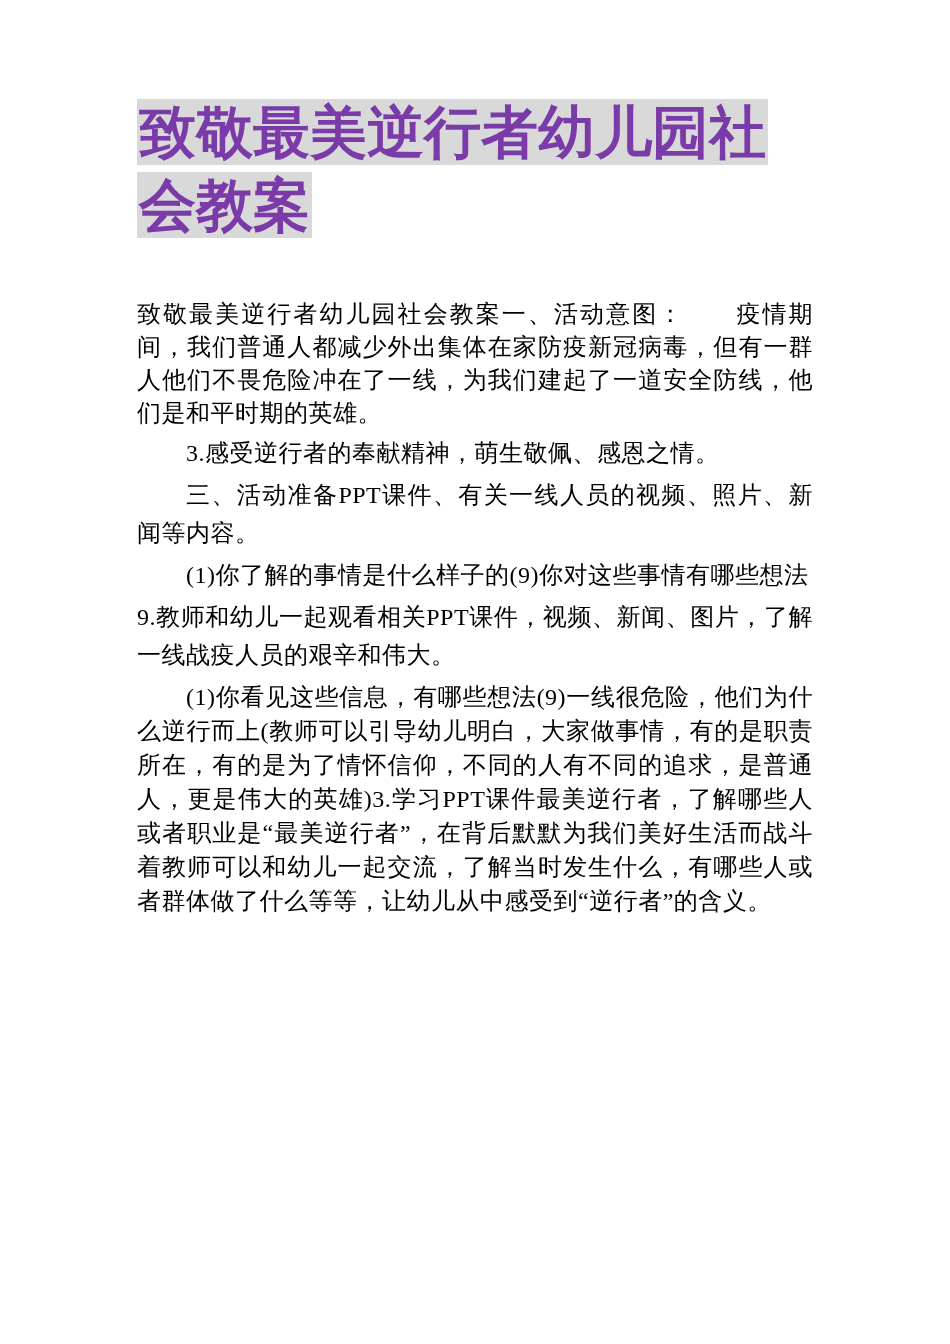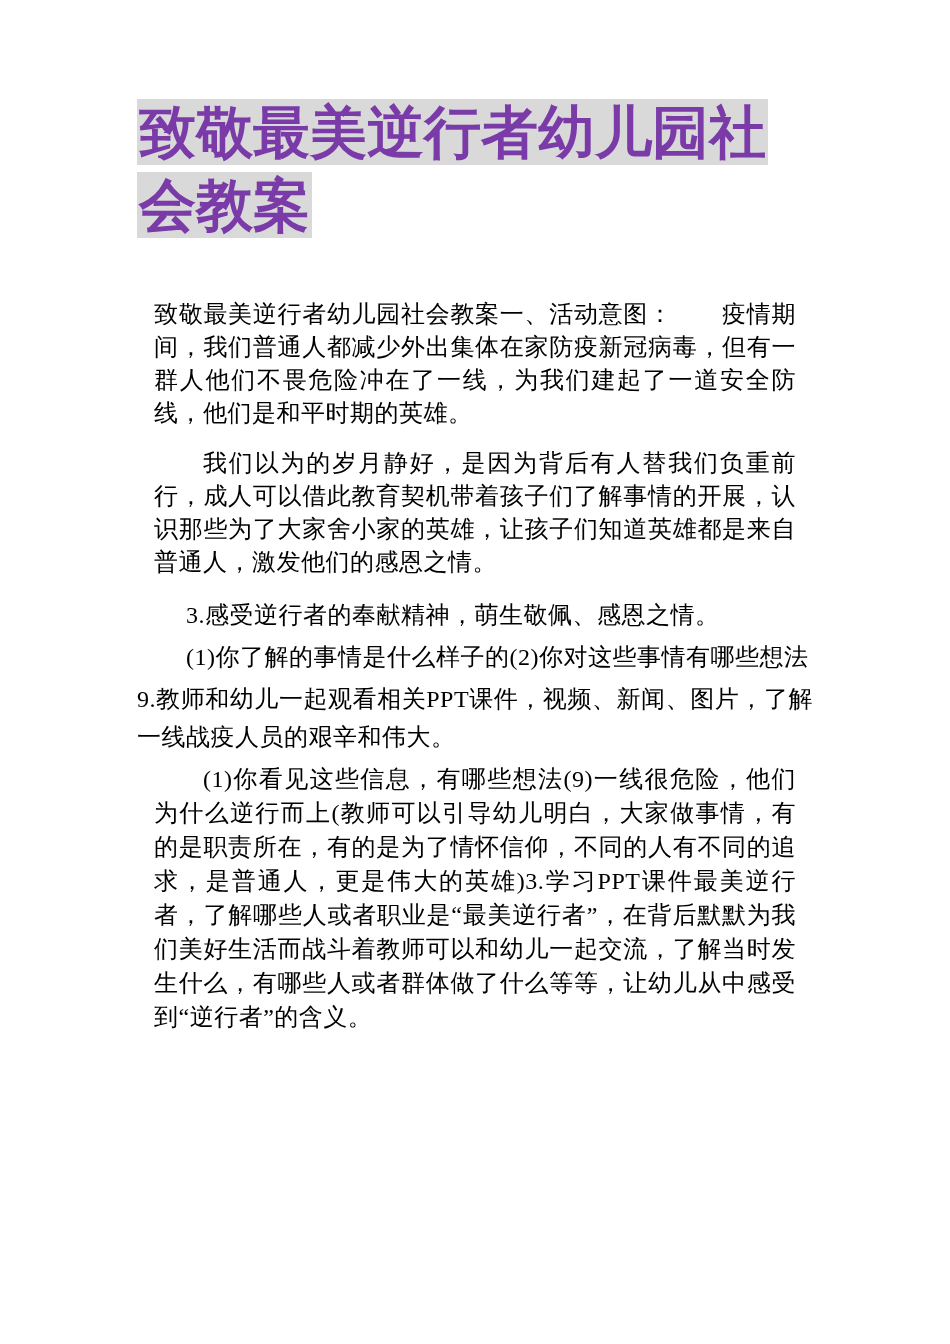--- a/index.html
+++ b/index.html
@@ -36,37 +36,37 @@
     -webkit-box-decoration-break: clone;
     box-decoration-break: clone;
   }
   .doc-body {
     font-size: 24px;
     letter-spacing: 0.5px;
     text-align: justify;
     word-break: break-all;
   }
   .para {
-    margin: 17px;
+    margin: 0;
   }
   .para-tight  { line-height: 33px; }
   .para-loose  { line-height: 38px; margin: 4px 0; }
   .para-medium { line-height: 34px; margin-top: 6px; }
   .indented { text-indent: 49px; }
 </style>
 </head>
 <body>
 
 <div class="page" style="background: rgb(255, 255, 255);">
   <div class="content">
     <h1 class="doc-title"><span class="hl" style="color: rgb(122, 58, 168); background-color: rgb(217, 217, 217);">致敬最美逆行者幼儿园社会教案</span></h1>
 
     <div class="doc-body">
 
     <p class="para para-tight">致敬最美逆行者幼儿园社会教案一、活动意图：　　疫情期间，我们普通人都减少外出集体在家防疫新冠病毒，但有一群人他们不畏危险冲在了一线，为我们建起了一道安全防线，他们是和平时期的英雄。</p>
-        <p class="para para-tight indented">我们以为的岁月静好，是因为背后有人替我们负重前行，成人可以借此教育契机带着孩子们了解事情的开展，认识那些为了大家舍小家的英雄，让孩子们知道英雄都是来自普通人，激发他们的感恩之情。</p>
         <p class="para para-loose indented">3.感受逆行者的奉献精神，萌生敬佩、感恩之情。</p>
-        <p class="para para-loose indented">(1)你了解的事情是什么样子的(2)你对这些事情有哪些想法</p>
+        <p class="para para-loose indented">三、活动准备PPT课件、有关一线人员的视频、照片、新闻等内容。</p>
+        <p class="para para-loose indented">(1)你了解的事情是什么样子的(9)你对这些事情有哪些想法</p>
         <p class="para para-loose">9.教师和幼儿一起观看相关PPT课件，视频、新闻、图片，了解一线战疫人员的艰辛和伟大。</p>
         <p class="para para-medium indented">(1)你看见这些信息，有哪些想法(9)一线很危险，他们为什么逆行而上(教师可以引导幼儿明白，大家做事情，有的是职责所在，有的是为了情怀信仰，不同的人有不同的追求，是普通人，更是伟大的英雄)3.学习PPT课件最美逆行者，了解哪些人或者职业是“最美逆行者”，在背后默默为我们美好生活而战斗着教师可以和幼儿一起交流，了解当时发生什么，有哪些人或者群体做了什么等等，让幼儿从中感受到“逆行者”的含义。</p>
       </div>
   </div>
 </div>
 
 </body></html>

